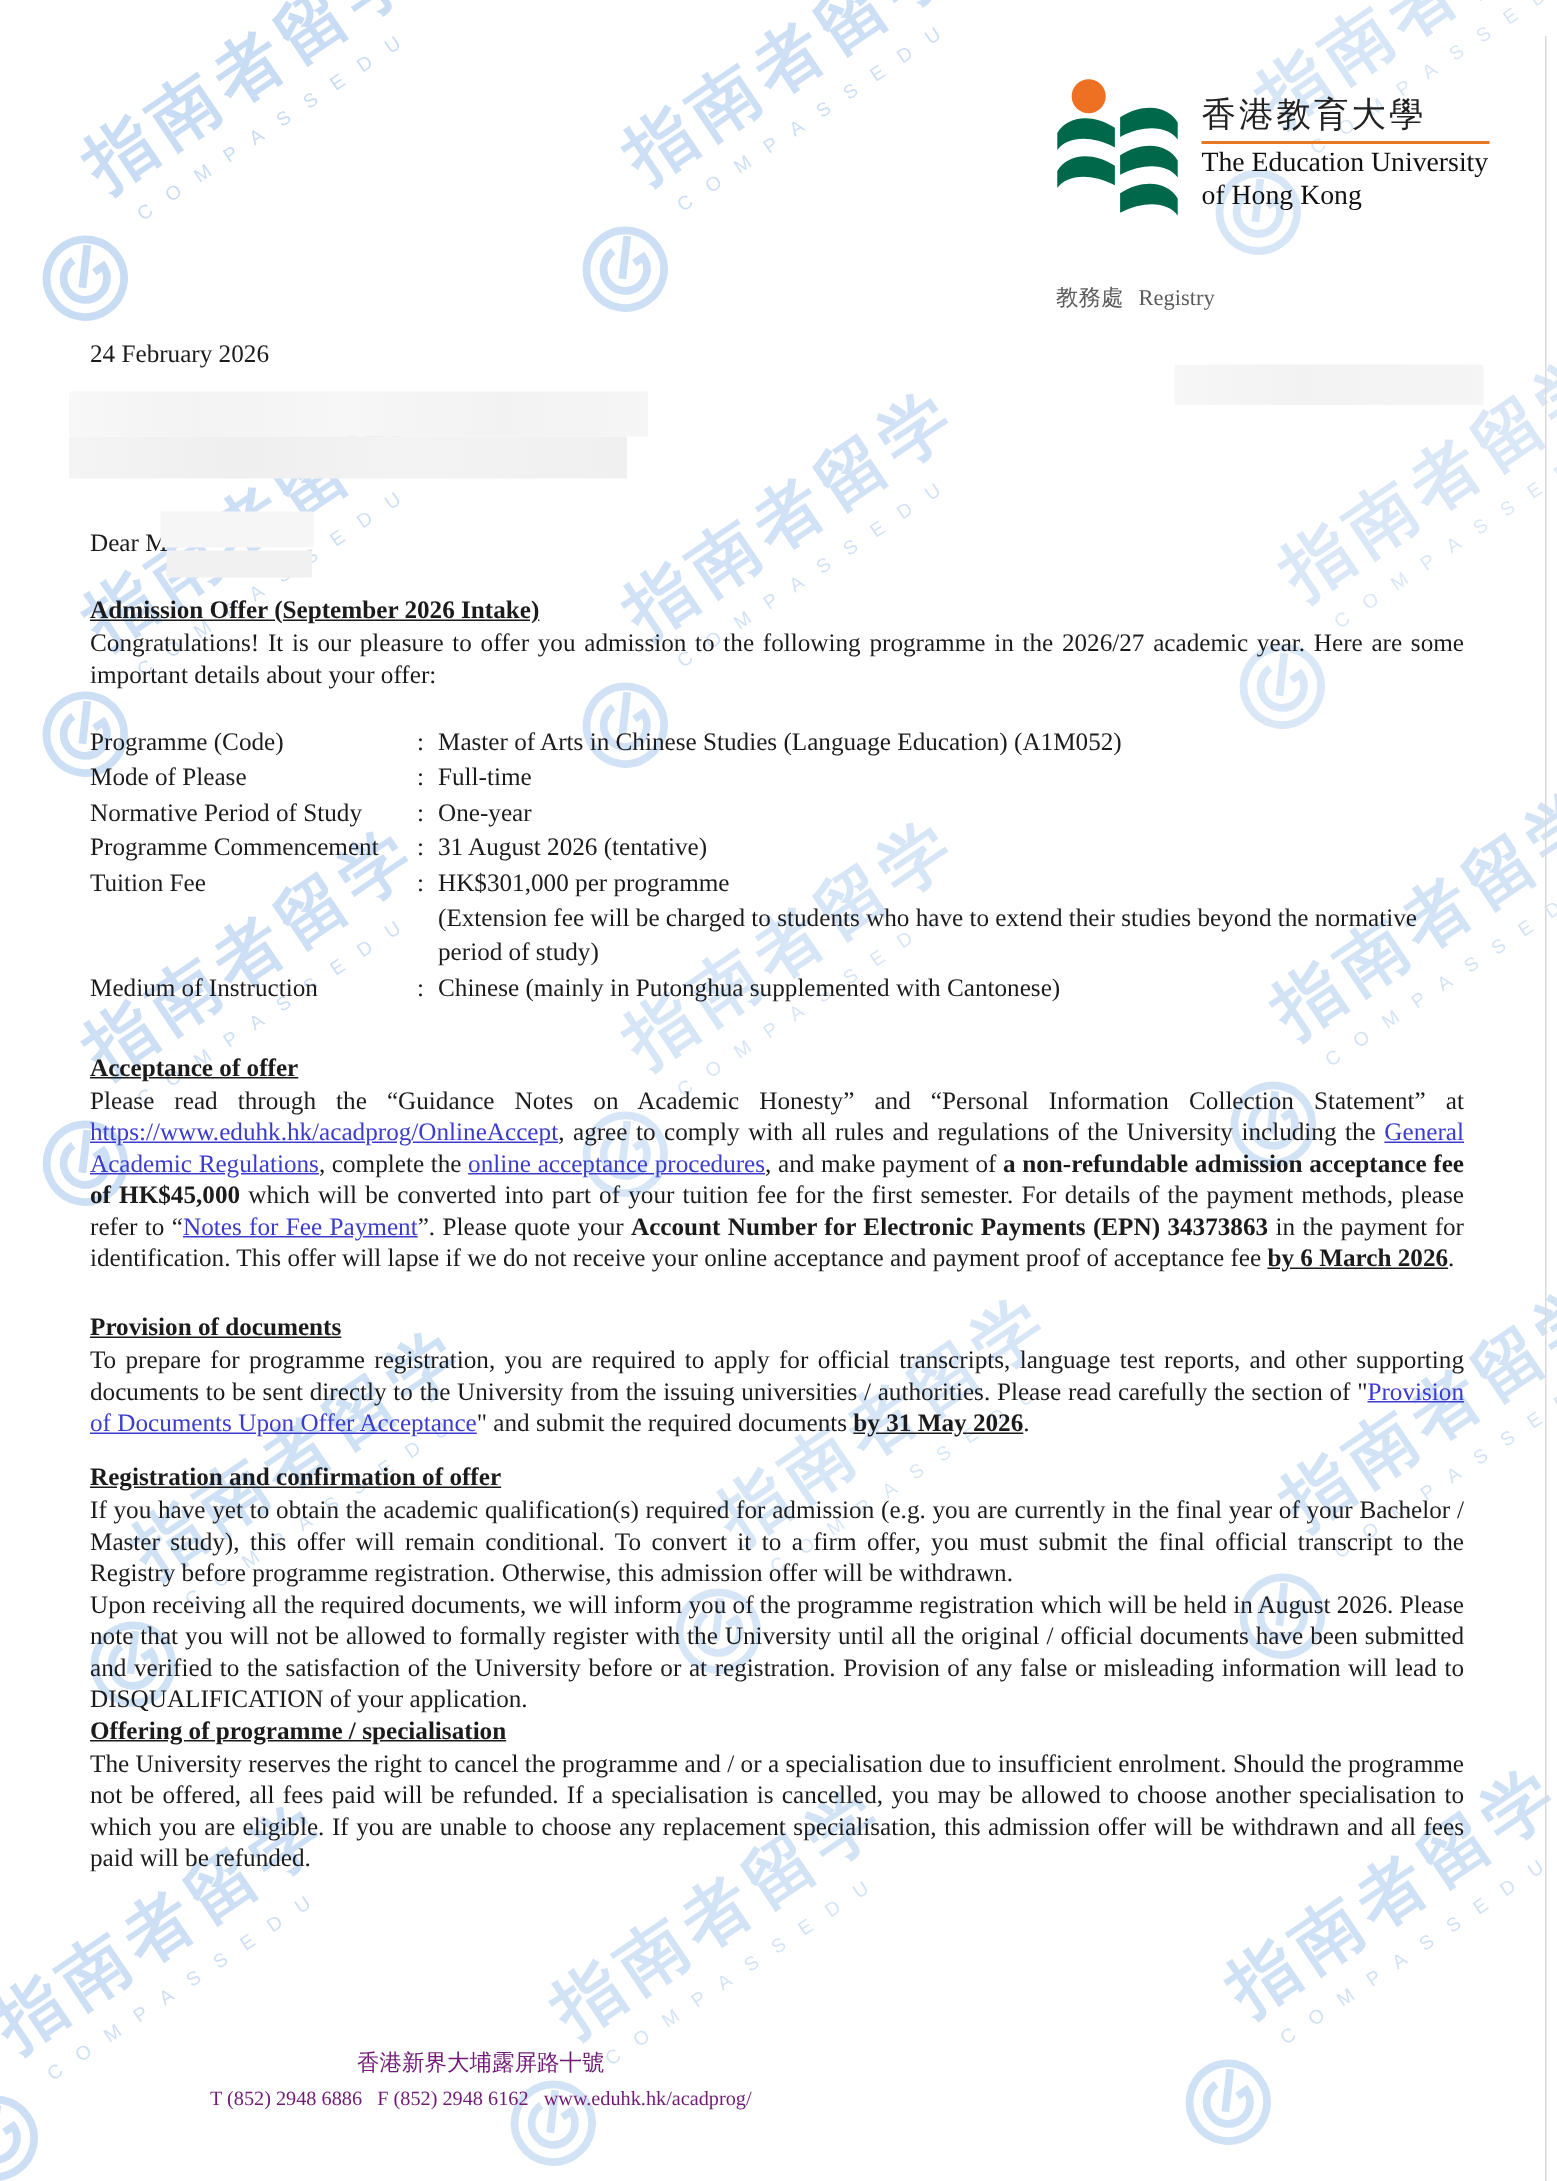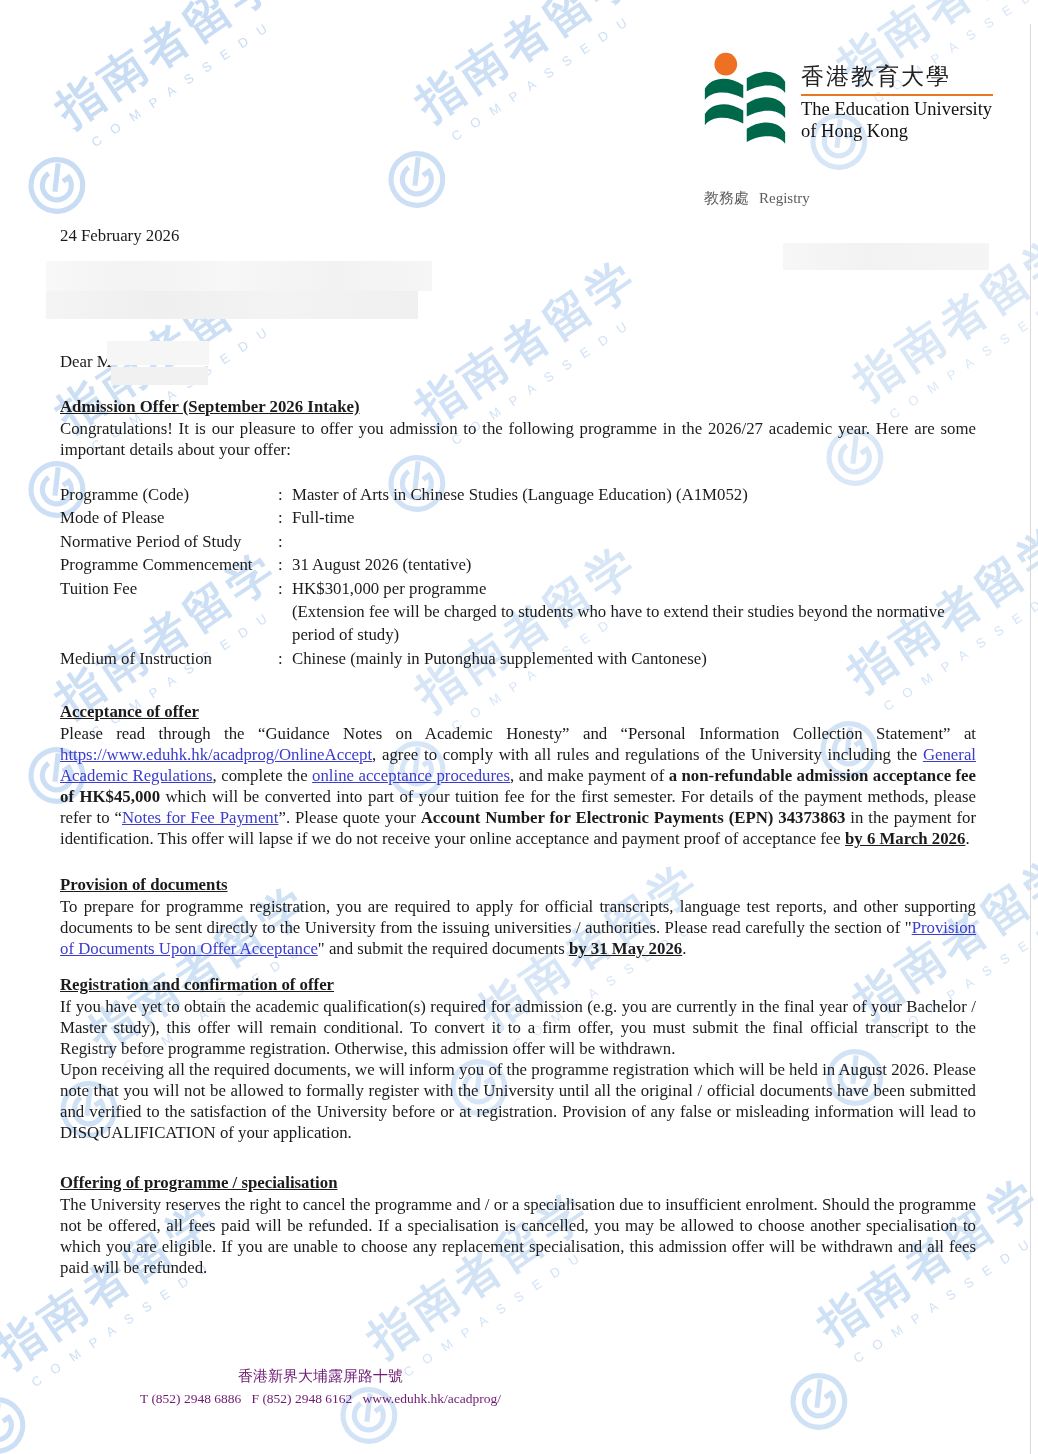--- a/index.html
+++ b/index.html
@@ -41,21 +41,21 @@
   .detail-row{display:flex;font-size:16.8px;line-height:23.4px;}
   .dt-label{width:218px;flex:none;}
   .dt-sep{width:14px;flex:none;}
   .dt-value{flex:1;}
   .detail-note{padding-left:232px;font-size:16.8px;line-height:23.4px;}
   
   .sec-heading{font-weight:bold;text-decoration:underline;font-size:16.8px;line-height:22px;}
   .sec-acceptance{margin-top:31px;}
   .sec-provision{margin-top:25px;}
   .sec-registration{margin-top:15px;}
-  .sec-offering{margin-top:29px;}
+  .sec-offering{margin-top:0;}
   .para-gap{margin-top:12px;}
   .seg.b{font-weight:bold;}
   .seg.bu{font-weight:bold;text-decoration:underline;}
   a.seg.link{color:#3b3bcd;text-decoration:underline;cursor:pointer;}
   
   .redact{position:absolute;z-index:3;border-radius:1px;}
   .r-addr1{left:46px;top:261px;width:386px;height:30px;
     background:linear-gradient(90deg,#f8f8f8 0%,#f3f3f3 22%,#f7f7f7 48%,#f2f2f2 75%,#f6f6f6 100%);}
   .r-addr2{left:46px;top:291px;width:372px;height:28px;
     background:linear-gradient(90deg,#f4f4f4 0%,#efefef 30%,#f3f3f3 60%,#f0f0f0 100%);}
@@ -321,20 +321,21 @@
           <span class="dt-value">Master of Arts in Chinese Studies (Language Education) (A1M052)</span>
       </div>
       <div class="detail-row">
         <span class="dt-label">Mode of Please</span>
           <span class="dt-sep">:</span>
           <span class="dt-value">Full-time</span>
       </div>
       <div class="detail-row">
         <span class="dt-label">Normative Period of Study</span>
           <span class="dt-sep">:</span>
+          <span class="dt-value">One-year</span>
       </div>
       <div class="detail-row">
         <span class="dt-label">Programme Commencement</span>
           <span class="dt-sep">:</span>
           <span class="dt-value">31 August 2026 (tentative)</span>
       </div>
       <div class="detail-row">
         <span class="dt-label">Tuition Fee</span>
           <span class="dt-sep">:</span>
           <span class="dt-value">HK$301,000 per programme</span>

